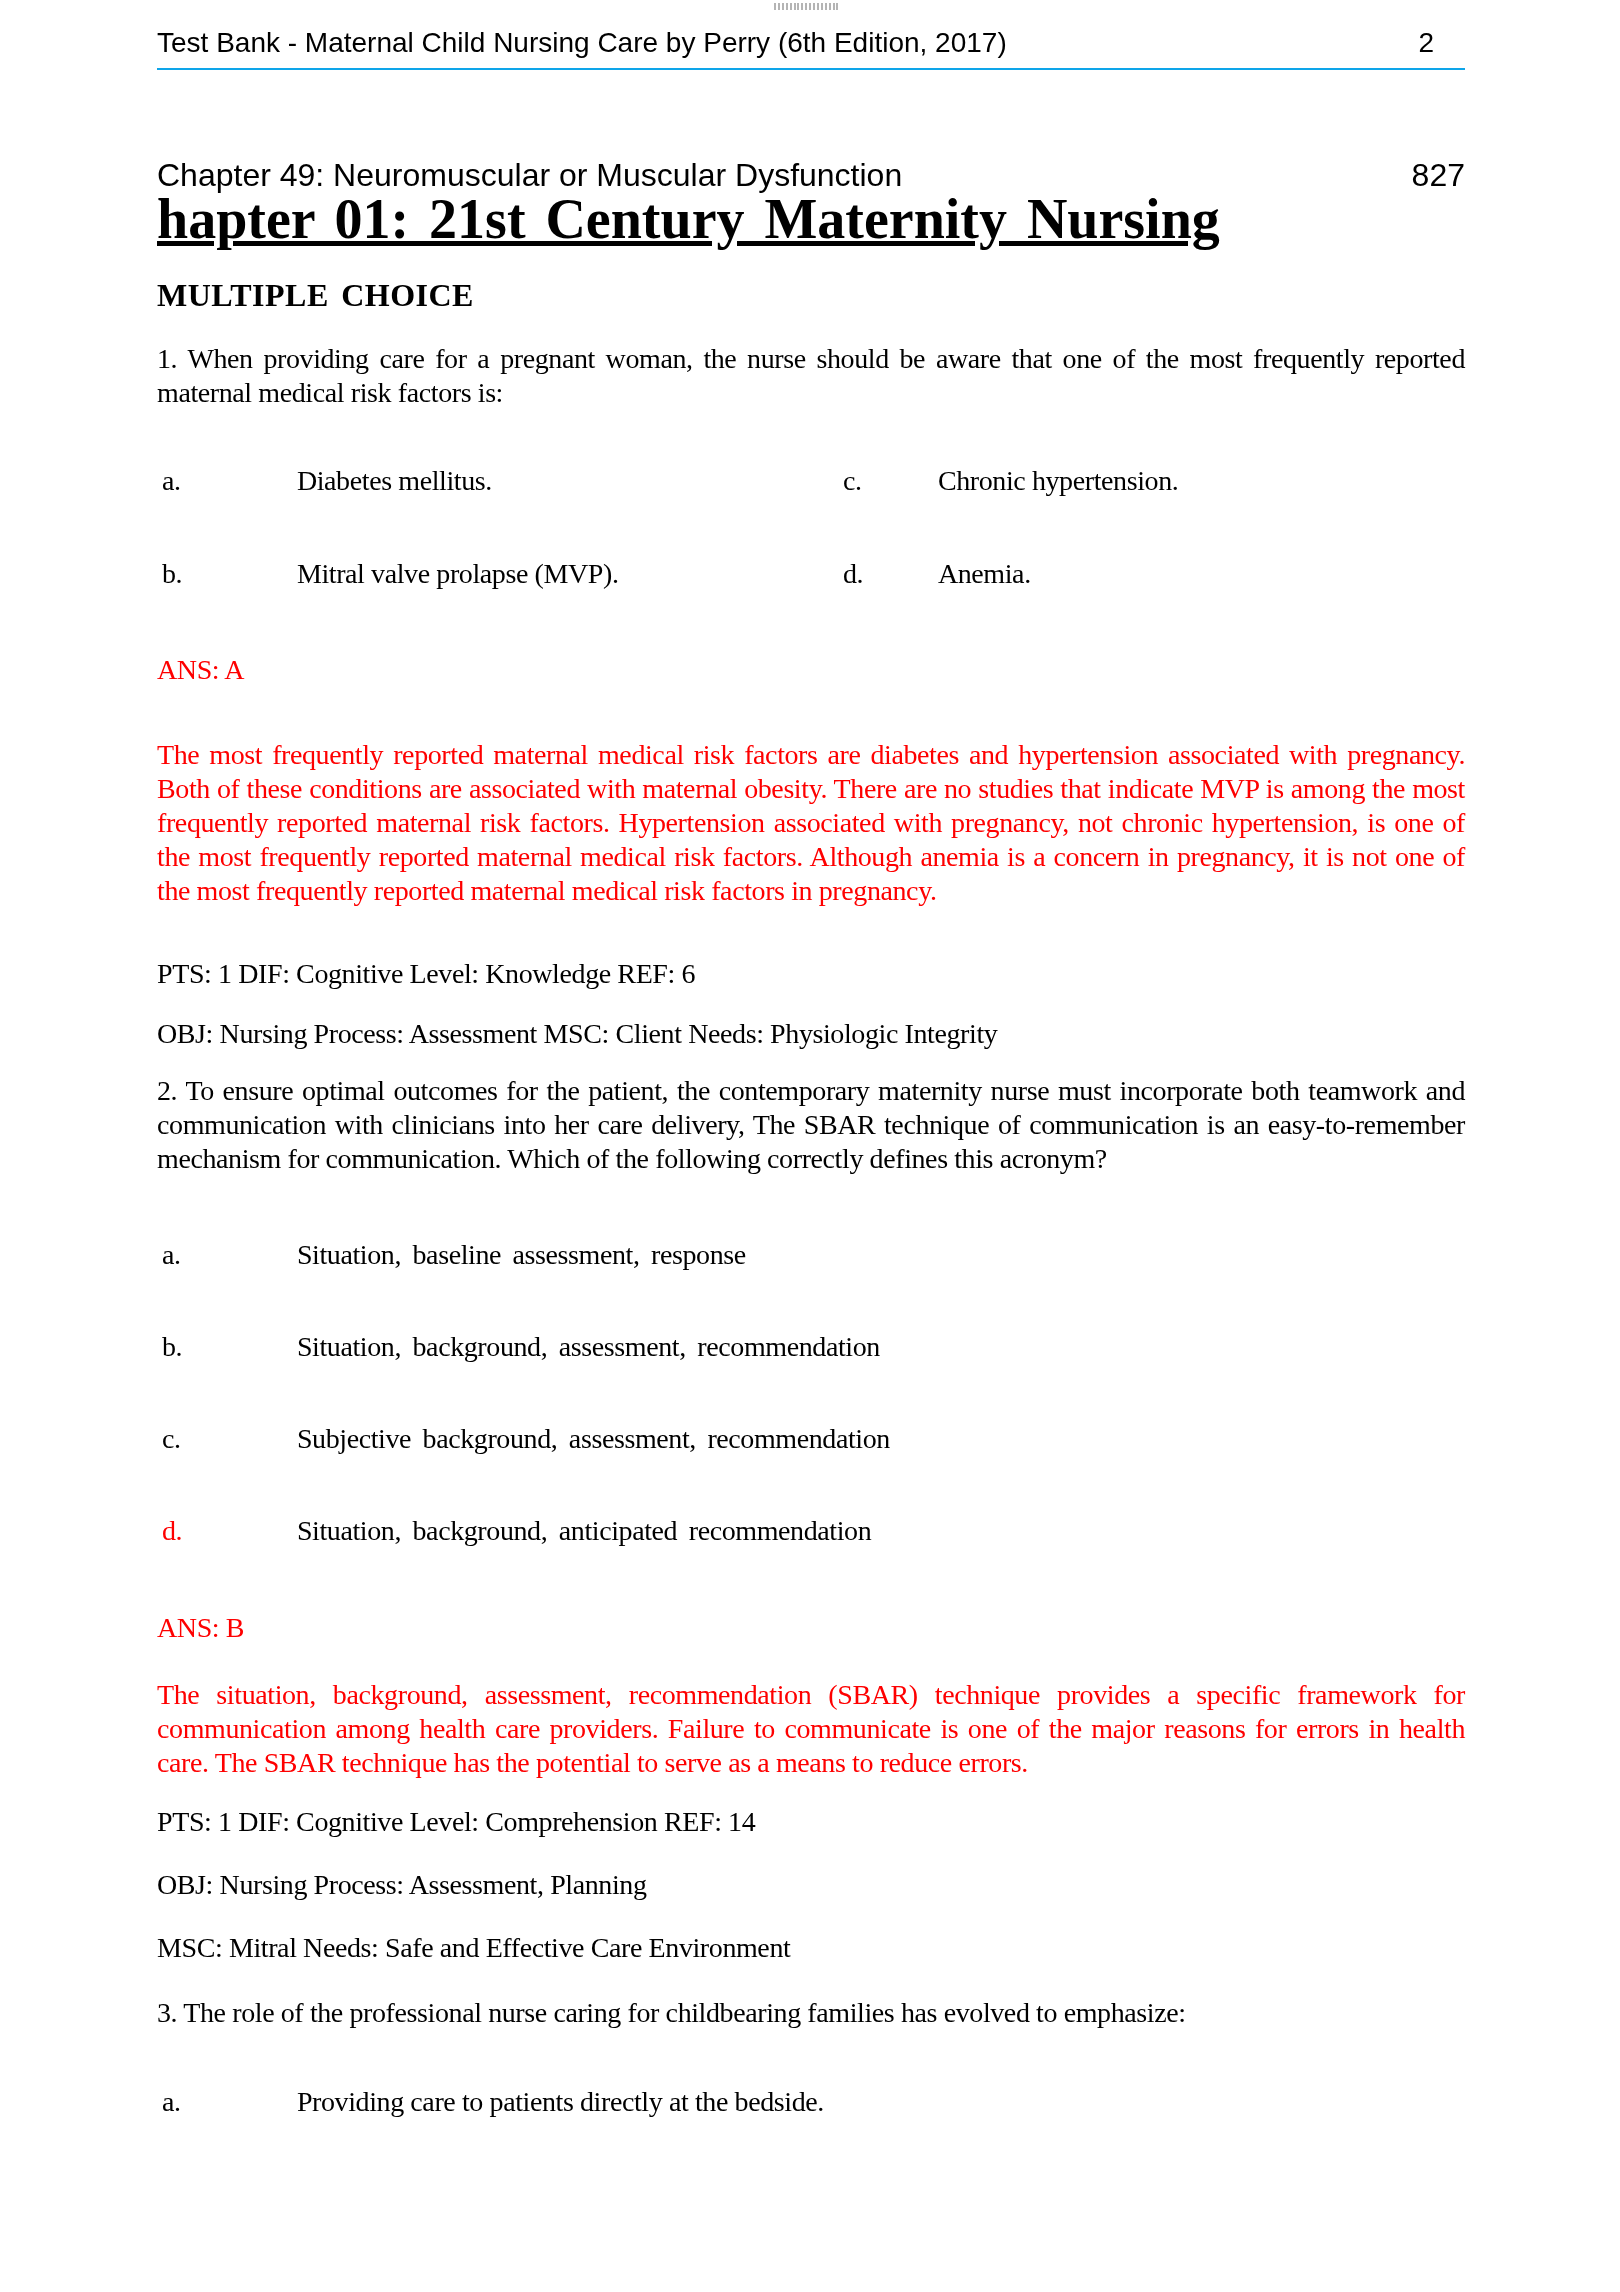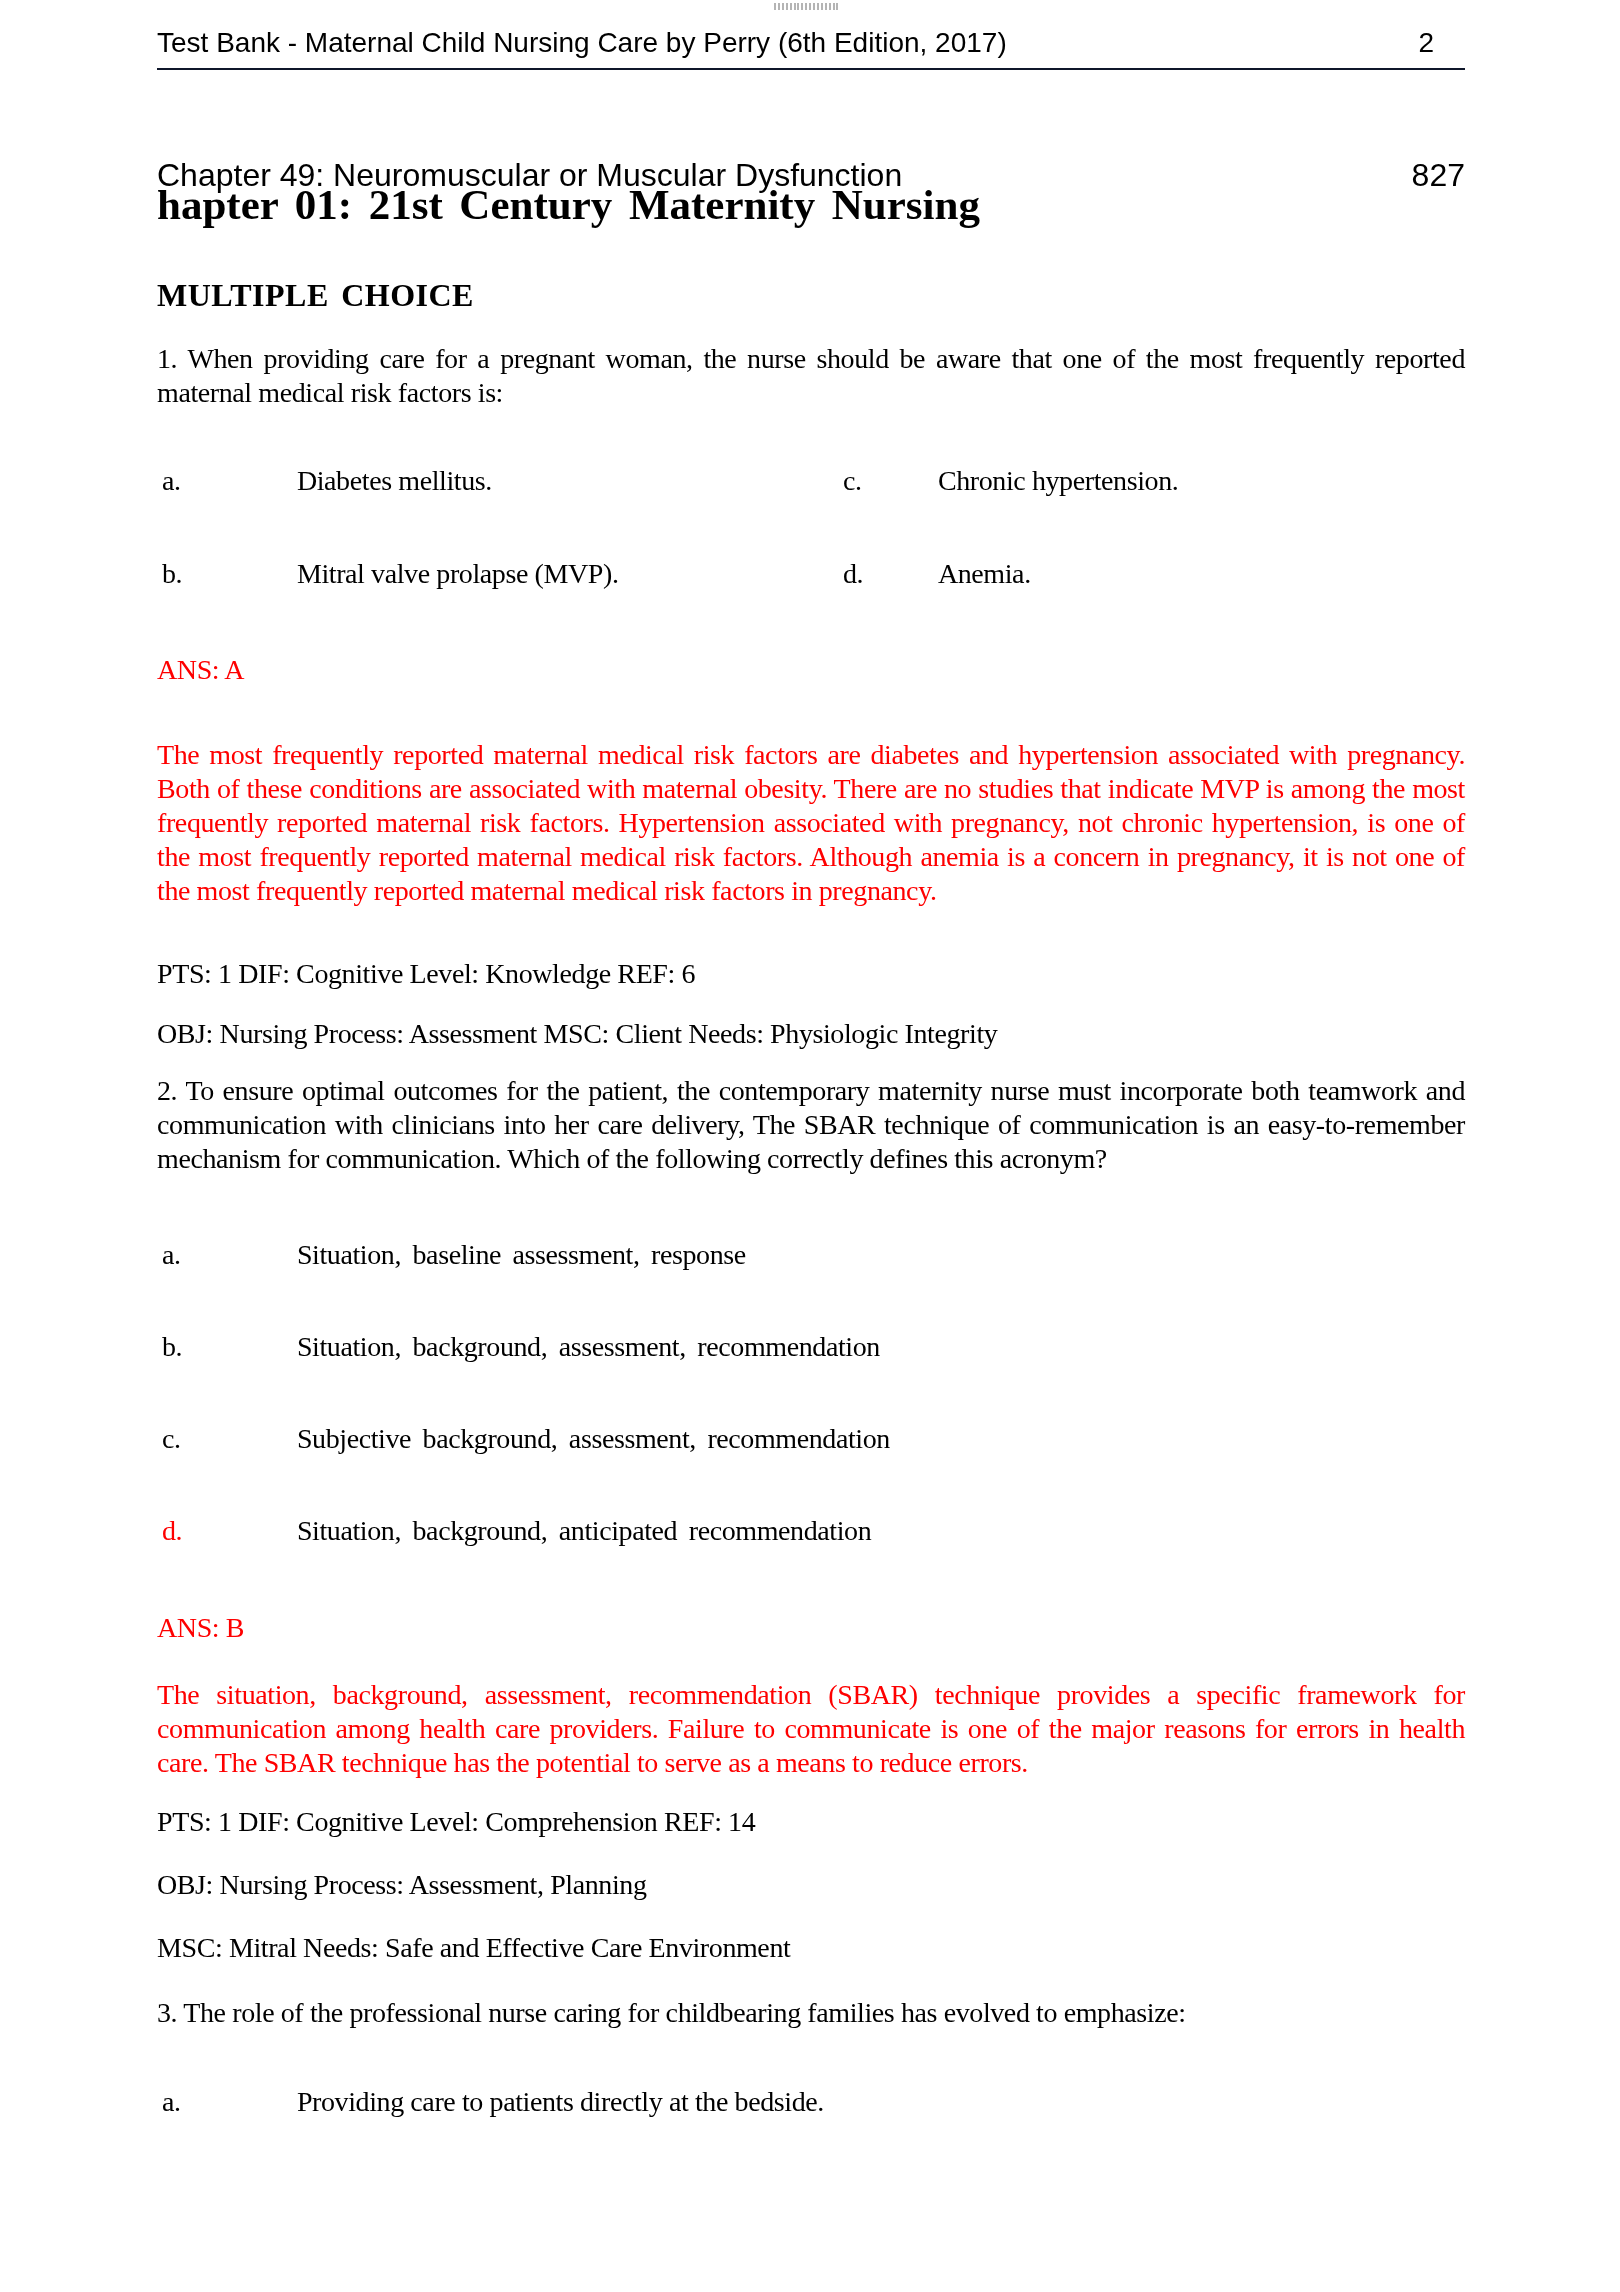--- a/index.html
+++ b/index.html
@@ -26,41 +26,42 @@
     width: 65px;
     height: 6.9px;
     opacity: 0.55;
     background: repeating-linear-gradient(90deg, #777 0px, #777 2px, transparent 2px, transparent 3.9px);
   }
   .header-band {
     top: 27.4px;
     display: flex;
     justify-content: space-between;
     align-items: flex-end;
-    border-bottom: 2px solid #0f172a;
+    border-bottom: 2px solid #0ea5e9;
     padding-bottom: 8.8px;
     font-family: "Liberation Sans", sans-serif;
     font-size: 28px;
     line-height: 32px;
   }
   .header-band .pagenum { padding-right: 31px; }
   .chapter-band {
     top: 157px;
     display: flex;
     justify-content: space-between;
     font-family: "Liberation Sans", sans-serif;
     font-size: 32px;
     line-height: 36px;
   }
   .title-band {
-    top: 179px;
-    font-size: 43px;
+    top: 194px;
+    font-size: 56px;
     line-height: 51px;
     font-weight: bold;
     word-spacing: 5.9px;
+    text-decoration: underline;
   }
   .section-band {
     top: 278px;
     font-size: 32px;
     line-height: 35px;
     font-weight: bold;
     letter-spacing: 0.5px;
     word-spacing: 3.9px;
   }
   .body-text {

